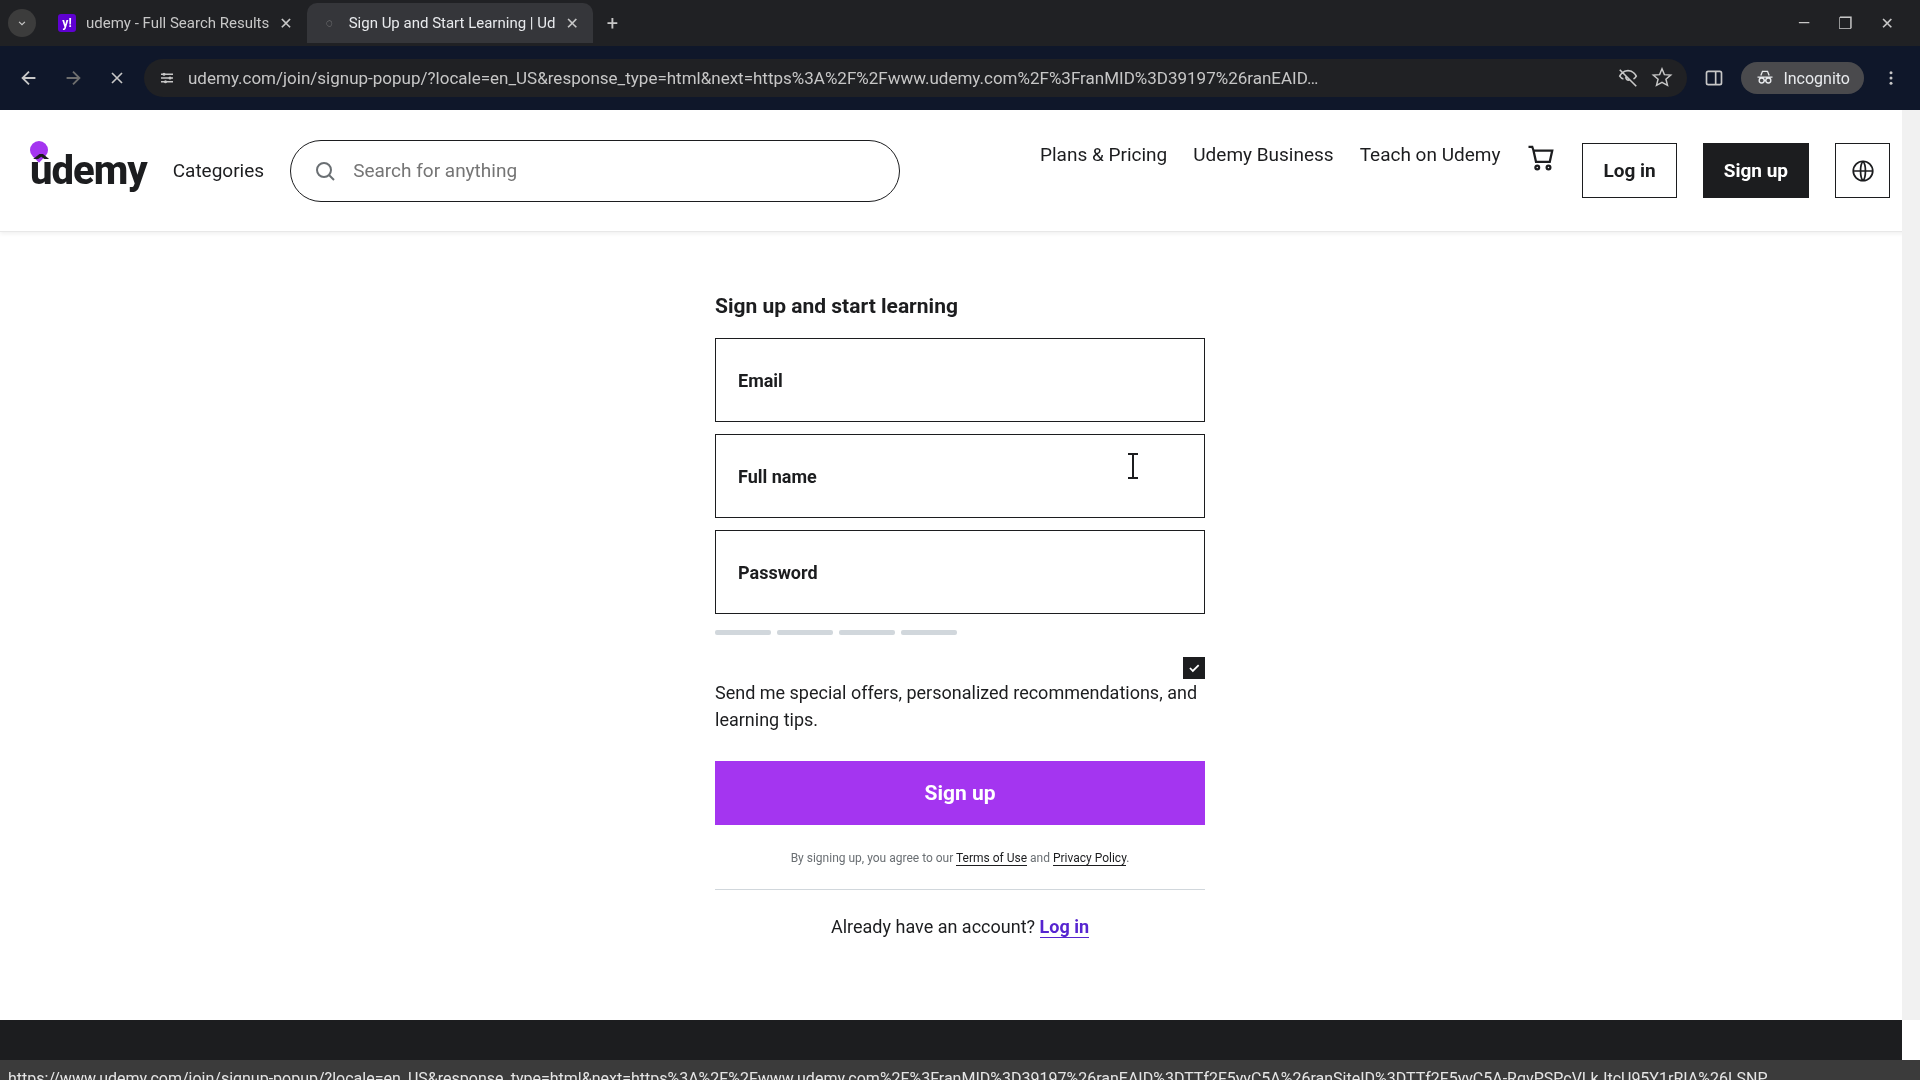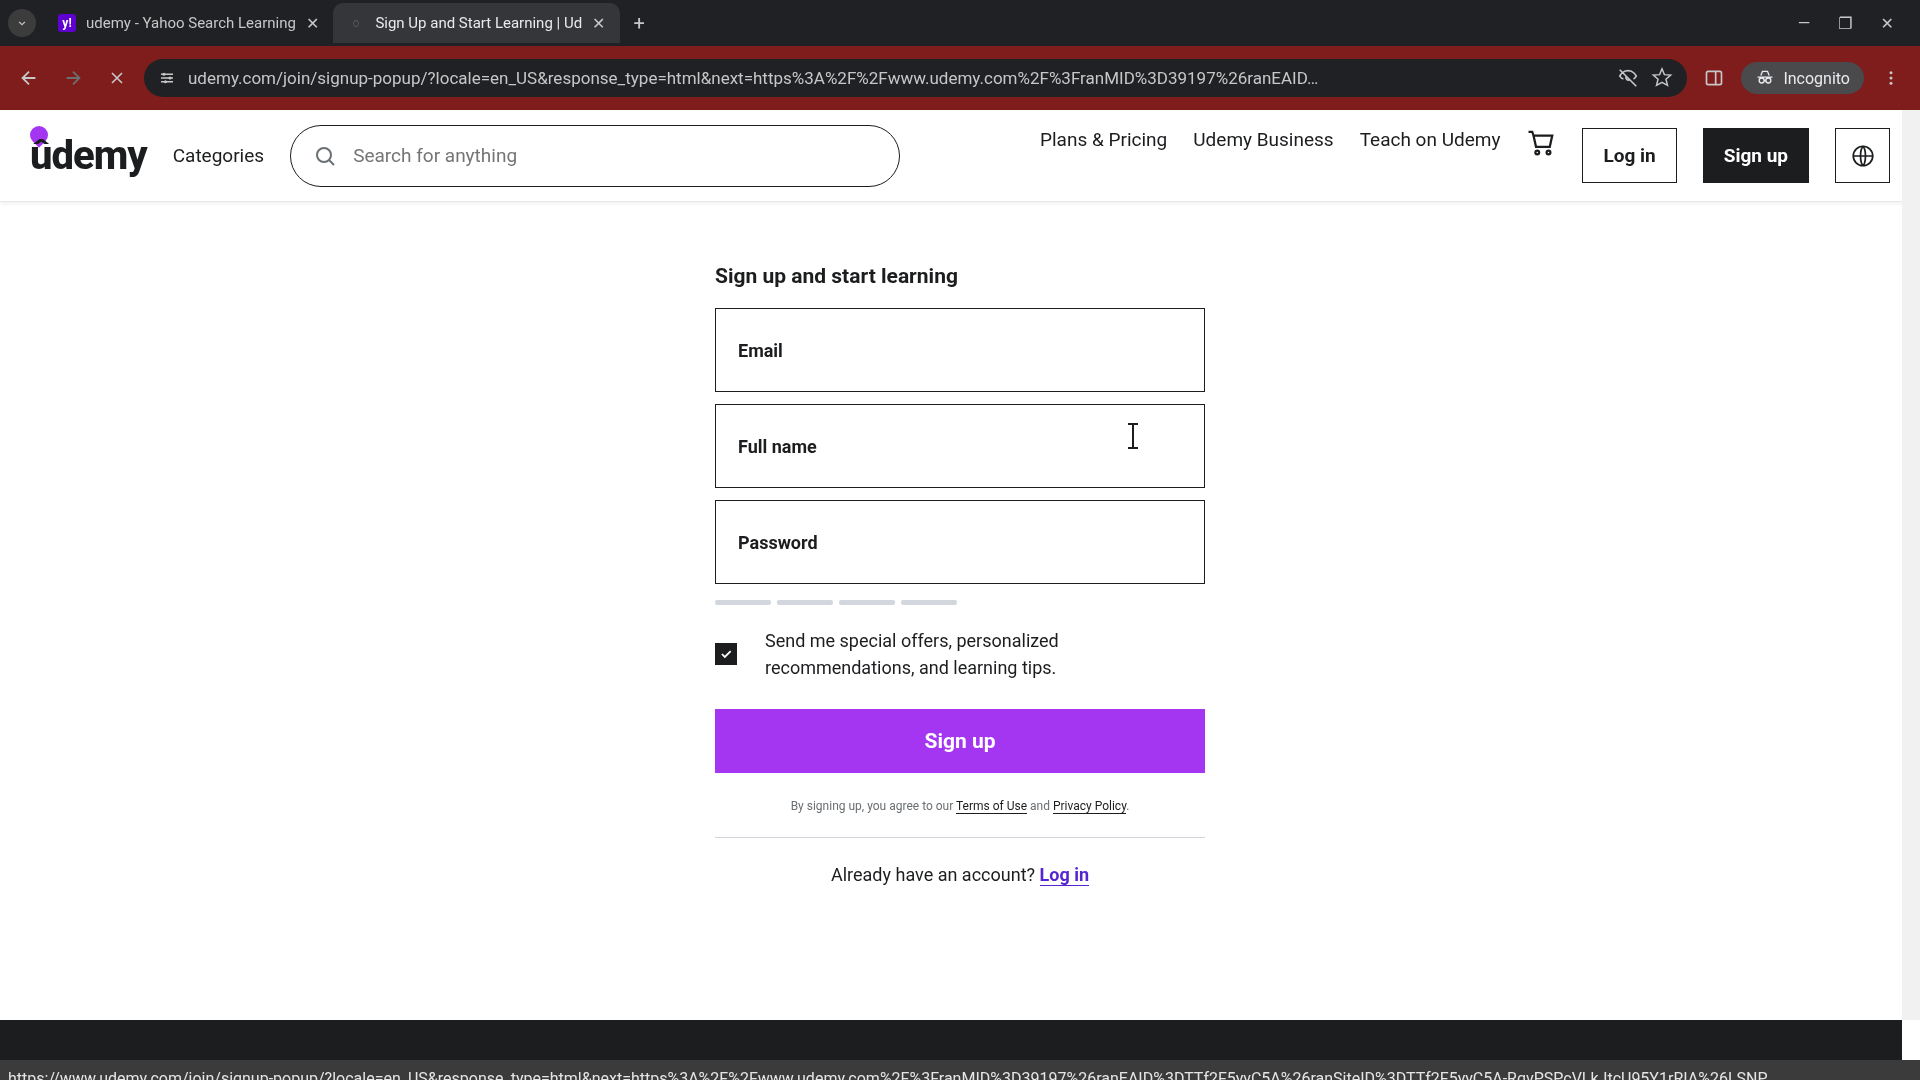--- a/index.html
+++ b/index.html
@@ -14,32 +14,32 @@
 .tab.active { background: #35363a; color: #e8eaed; }
 .tab-favicon { width: 18px; height: 18px; border-radius: 3px; display:flex; align-items:center; justify-content:center; font-size:12px; font-weight:bold;}
 .tab-favicon.yahoo { background: #5f01d1; color:#fff; }
 .tab-favicon.loading { background: transparent; color:#aaa; }
 .tab-title { flex:1; white-space: nowrap; overflow: hidden; text-overflow: ellipsis; }
 .tab-close { color:#c7c7c7; font-size:16px; }
 .new-tab { color:#c7c7c7; font-size:20px; padding:0 14px; }
 .window-controls { display:flex; gap: 28px; padding: 0 18px; color:#c7c7c7; }
 .window-controls span { font-size: 16px; }
 
-.toolbar { background: #7f1d1d; height: 64px; display:flex; align-items:center; padding: 0 12px; gap:10px; }
+.toolbar { background: #0f172a; height: 64px; display:flex; align-items:center; padding: 0 12px; gap:10px; }
 .nav-btn { width:34px; height:34px; display:flex; align-items:center; justify-content:center; color:#c7c7c7; border-radius:50%; }
 .nav-btn.disabled { color:#6e6e6e; }
 .addr-bar { flex:1; background:#202124; border-radius: 22px; height: 38px; display:flex; align-items:center; padding: 0 14px; gap:12px; color:#c7c7c7; font-size:17px; }
 .addr-bar .url { flex:1; white-space:nowrap; overflow:hidden; }
 .toolbar-icon { color:#c7c7c7; display:flex; align-items:center; }
 .incognito { display:flex; align-items:center; gap:8px; background:#4a4a4d; border-radius:20px; padding: 6px 14px; color:#e8eaed; font-size:16px; }
 .incognito-icon { width:20px; height:20px; }
 
 
 .page { position:relative; height: calc(1080px - 94px); overflow-y:auto; }
-.site-header { display:flex; align-items:center; padding: 0 30px; height: 92px; gap: 26px; border-bottom: 1px solid #e8e8e8; box-shadow: 0 2px 4px rgba(0,0,0,0.06); }
+.site-header { display:flex; align-items:center; padding: 0 30px; height: 122px; gap: 26px; border-bottom: 1px solid #e8e8e8; box-shadow: 0 2px 4px rgba(0,0,0,0.06); }
 .logo { font-size: 40px; font-weight: 800; color:#1c1d1f; letter-spacing:-1px; position:relative; }
 .logo::before { content:''; position:absolute; top:-6px; left:0; width:18px; height:18px; background:#a435f0; border-radius:50% 50% 50% 0; transform:rotate(-45deg); }
 .logo-text { position:relative; }
 .nav-link { color:#1c1d1f; font-size:19px; }
 .search-wrap { flex:0 0 610px; }
 .search-box { width:100%; height:62px; border:1px solid #1c1d1f; border-radius:9999px; display:flex; align-items:center; padding: 16px 22px; gap:16px; }
 .search-box input { border:none; outline:none; font-size:19px; flex:1; background:transparent; color:#6a6f73; }
 .header-right { display:flex; align-items:flex-start; gap:26px; margin-left:auto; }
 .cart { font-size:26px; }
 .btn { height:55px; padding: 0 20px; display:flex; align-items:center; font-size:19px; font-weight:700; border:1px solid #1c1d1f; background:#fff; color:#1c1d1f; cursor:pointer; }
@@ -49,21 +49,21 @@
 .signup-container { width: 490px; margin: 62px auto 0; }
 .signup-title { font-size: 21px; font-weight:700; color:#1c1d1f; margin-bottom: 20px; }
 .form-field { border:1px solid #1c1d1f; height: 84px; margin-bottom: 12px; display:flex; align-items:center; padding: 0 22px; position:relative; }
 .form-field label { font-weight:700; font-size:18px; color:#1c1d1f; }
 .cursor-mark { position:absolute; right:70px; top:18px; width:2px; height:26px; background:#1c1d1f; }
 .cursor-mark::before, .cursor-mark::after { content:''; position:absolute; left:-4px; width:10px; height:2px; background:#1c1d1f; }
 .cursor-mark::before { top:0; }
 .cursor-mark::after { bottom:0; }
 .strength { display:flex; gap:6px; margin: 16px 0 22px; }
 .strength-bar { width:56px; height:5px; background:#d1d7dc; border-radius:2px; }
-.checkbox-row { display:flex; gap:28px; align-items:center; margin-bottom: 28px; }
+.checkbox-row { display:flex; gap:0; align-items:flex-end; margin-bottom: 28px; flex-direction: column; }
 .checkbox { width:22px; height:22px; background:#1c1d1f; color:#fff; display:flex; align-items:center; justify-content:center; flex-shrink:0; font-size:15px; }
 .checkbox-label { font-size:18px; color:#1c1d1f; line-height:1.5; }
 .submit-btn { width:100%; height:64px; background:#a435f0; color:#fff; border:none; font-size:21px; font-weight:700; cursor:pointer; }
 .terms { text-align:center; font-size:12px; color:#6a6f73; margin-top: 26px; padding-bottom: 24px; border-bottom:1px solid #d1d7dc; }
 .terms .link { color:#1c1d1f; border-bottom:1px solid #1c1d1f; }
 .login-row { text-align:center; font-size:18px; color:#1c1d1f; margin-top: 26px; }
 .login-row .link { font-weight:700; color:#5624d0; border-bottom:1px solid #5624d0; }
 
 
 .footer-strip { position:absolute; bottom:36px; left:0; right:18px; height:40px; background:#1c1d1f; }
@@ -76,21 +76,21 @@
 
 <div class="browser-chrome">
   <div class="tab-dropdown">
     <svg width="14" height="14" viewBox="0 0 24 24">
         <path d="M7 10l5 5 5-5" stroke="currentColor" stroke-width="2" fill="none"></path>
       </svg>
   </div>
   <div class="tabs">
     <div class="tab inactive">
       <span class="tab-favicon yahoo">y!</span>
-      <span class="tab-title">udemy - Yahoo Search Learning</span>
+      <span class="tab-title">udemy - Full Search Results</span>
       <span class="tab-close">✕</span>
     </div>
     <div class="tab active">
       <span class="tab-favicon loading">◌</span>
       <span class="tab-title">Sign Up and Start Learning | Ud</span>
       <span class="tab-close">✕</span>
     </div>
     <div class="new-tab">+</div>
   </div>
   <div class="window-controls">

